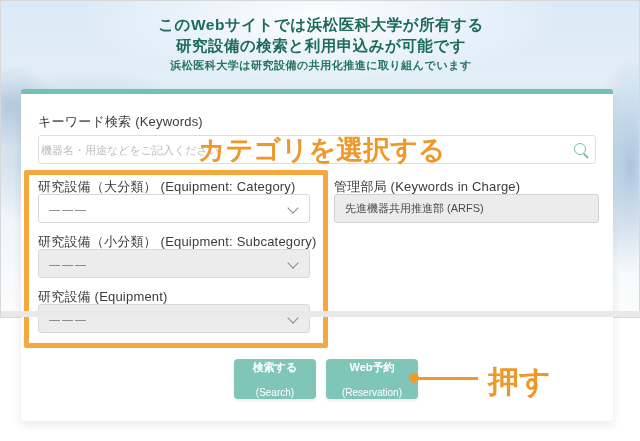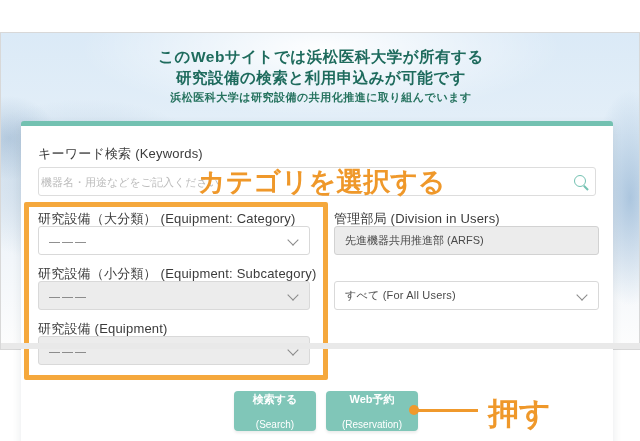--- a/index.html
+++ b/index.html
@@ -10,21 +10,20 @@
     position:absolute; inset:0; width:640px; height:318px;
     border:1px solid #d8d8d8;
     background:
       radial-gradient(ellipse 200px 120px at 85px 150px, rgba(150,178,206,.55), transparent 70%),
       radial-gradient(ellipse 55px 150px at 629px 165px, rgba(130,168,205,.6), transparent 72%),
       radial-gradient(ellipse 70px 60px at 8px 105px, rgba(140,170,200,.5), transparent 70%),
       radial-gradient(ellipse 320px 90px at 320px 15px, rgba(255,255,255,.95), transparent 75%),
       radial-gradient(ellipse 240px 90px at 520px 430px, rgba(195,213,228,.85), transparent 72%),
       radial-gradient(ellipse 200px 80px at 70px 430px, rgba(170,192,215,.75), transparent 72%),
       linear-gradient(180deg,#dbeaf7 0%,#e6f0f8 40%,#f2f6fa 72%,#fdfdfd 100%);
-    margin-top: 32px;
   }
   .bottom-strip{ position:absolute; left:0; bottom:0; width:640px; height:6px; background:#e9e9e9; }
 
   
   .hero-title{ position:absolute; top:13px; left:0; width:640px; text-align:center;
     color:#1e6b5d; font-size:15.5px; font-weight:bold; line-height:21px; letter-spacing:.5px;}
   .hero-sub{ position:absolute; top:57px; left:0; width:640px; text-align:center;
     color:#26735f; font-size:11px; font-weight:bold; letter-spacing:.5px;}
 
   
@@ -100,29 +99,25 @@
     <span class="value">———</span>
     <span class="chevron"></span>
   </div>
 
   <div class="field-label" style="left:37px; top:287px;">研究設備 (Equipment)</div>
   <div class="selectbox disabled" style="left:37px; top:303px; width:272px;">
     <span class="value">———</span>
     <span class="chevron"></span>
   </div>
 
-  <div class="field-label" style="left:333px; top:177px;">管理部局 (Division in Users)</div>
+  <div class="field-label" style="left:333px; top:177px;">管理部局 (Keywords in Charge)</div>
   <div class="readonly-box" style="left:333px; top:193px; width:265px;">
     <span class="value">先進機器共用推進部 (ARFS)</span>
   </div>
 
-  <div class="selectbox" style="left:333px; top:248px; width:265px;">
-    <span class="value plain">すべて (For All Users)</span>
-    <span class="chevron"></span>
-  </div>
 
   <button class="btn" style="left:233px; top:358px; width:82px; height:40px;">
     <span class="l1">検索する</span>
     <span class="l2">(Search)</span>
   </button>
   <button class="btn" style="left:325px; top:358px; width:92px; height:40px;">
     <span class="l1">Web予約</span>
     <span class="l2">(Reservation)</span>
   </button>
 

